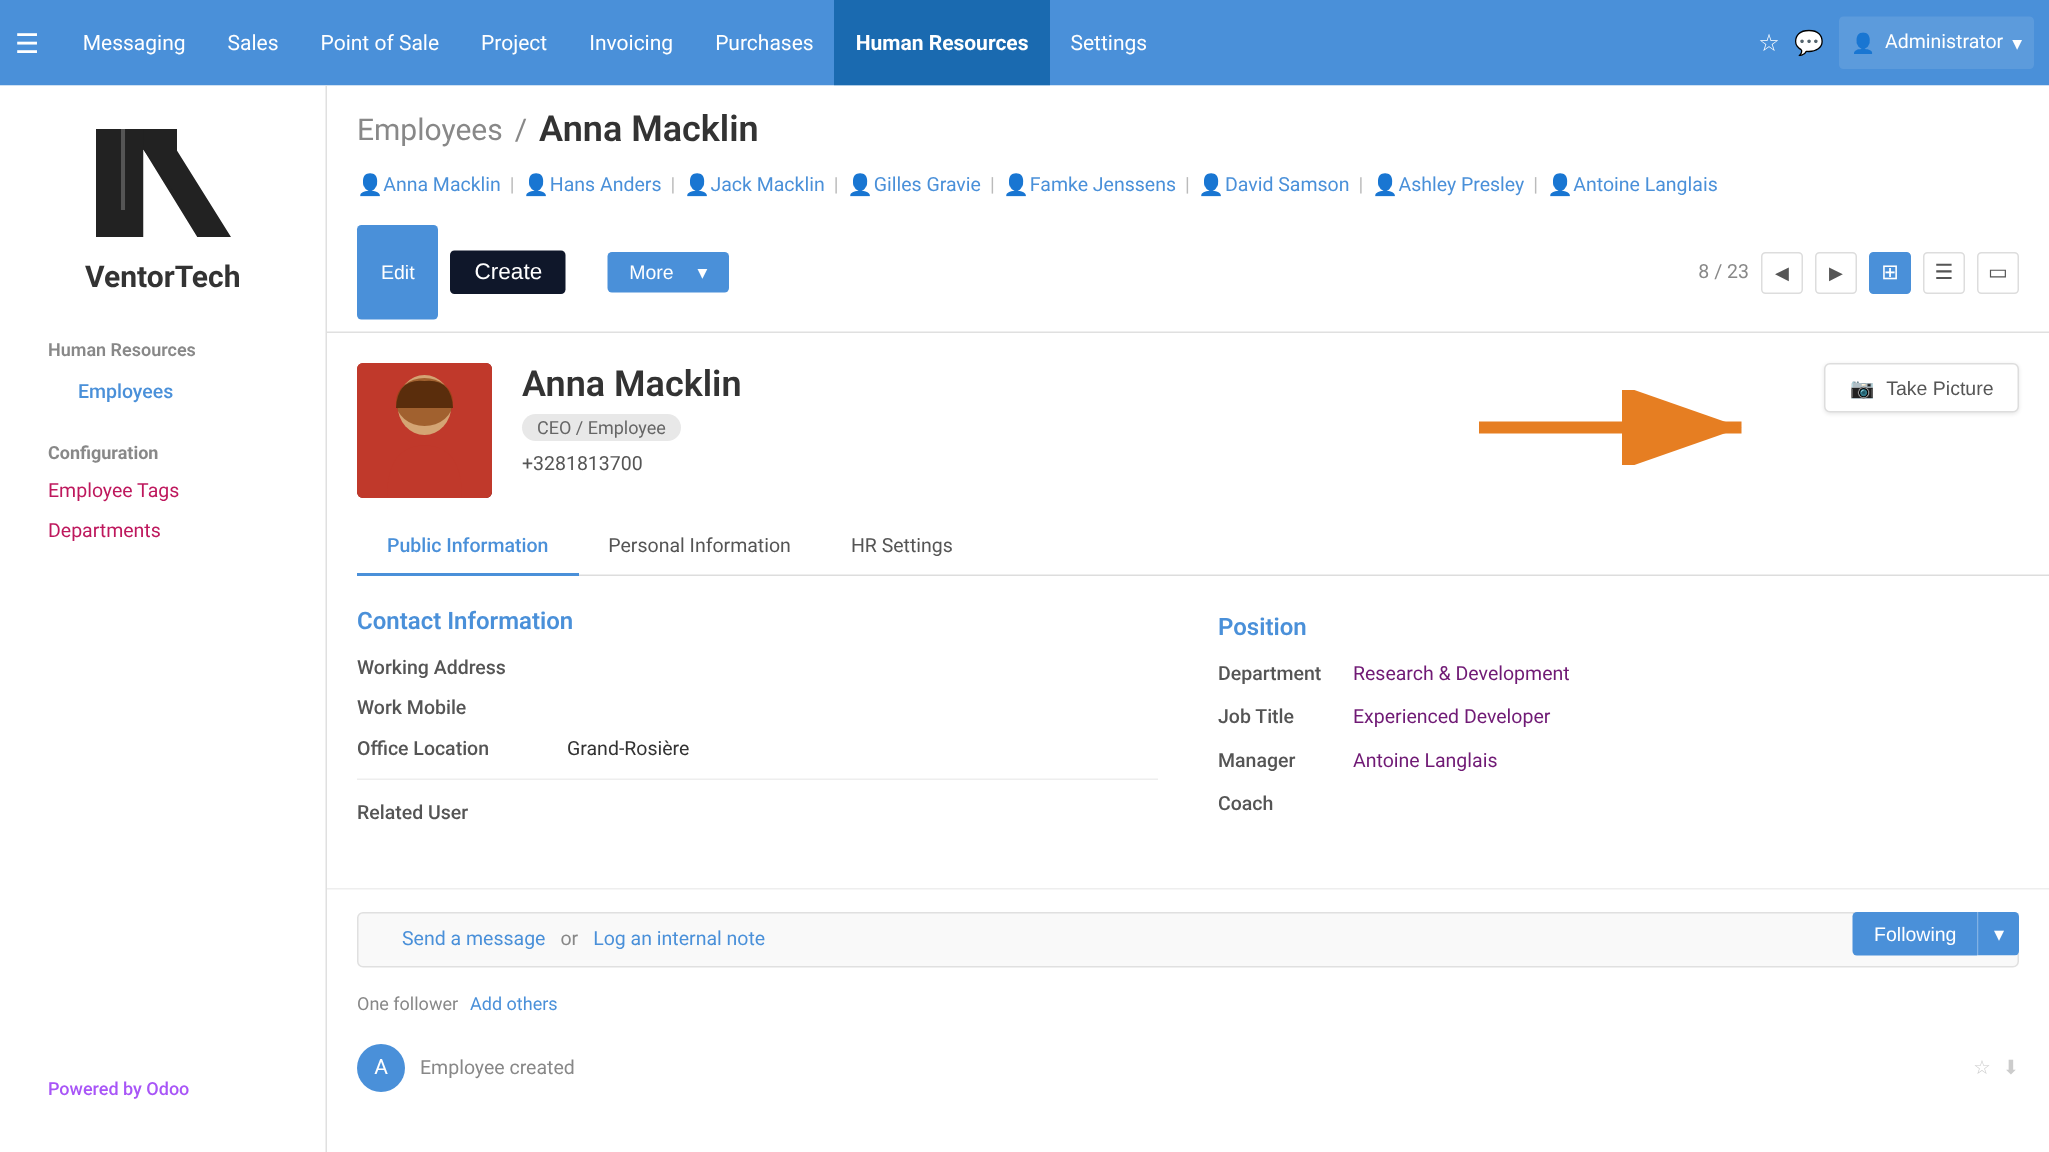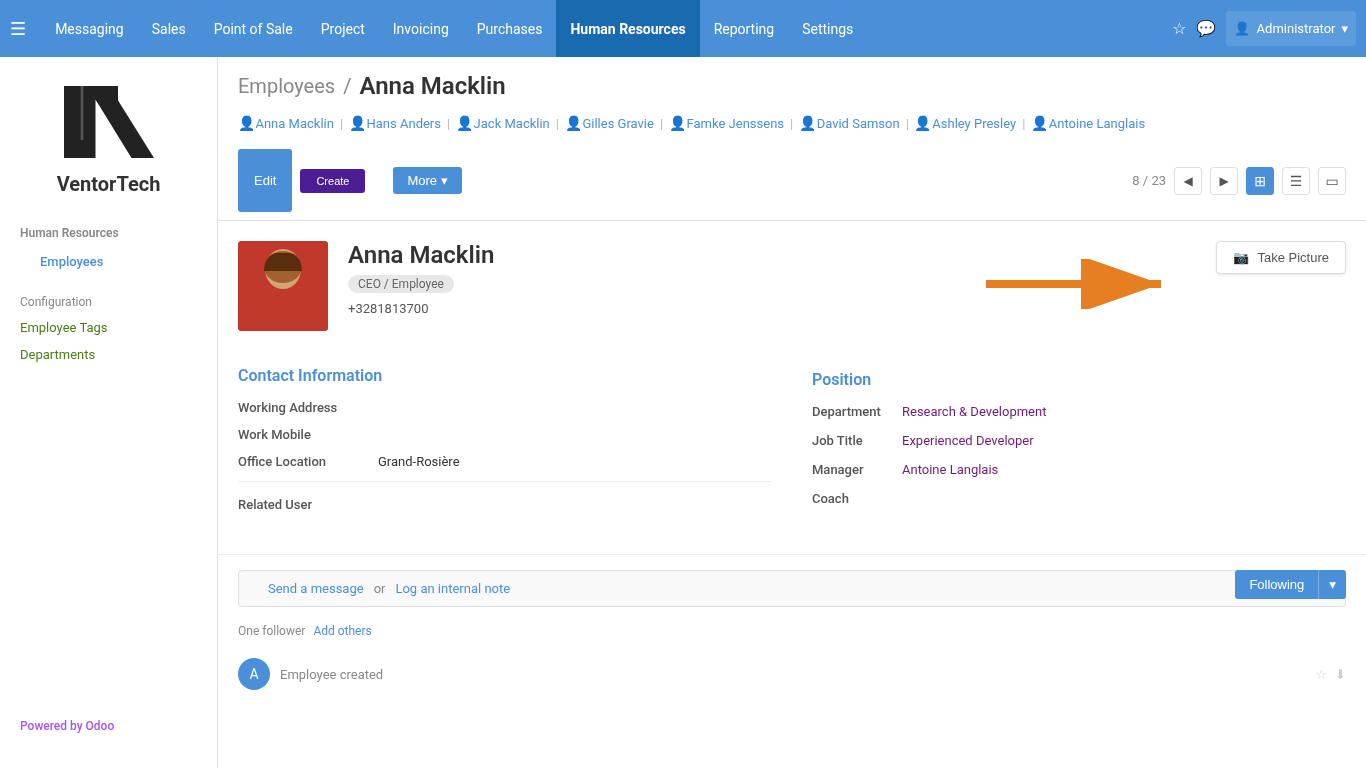--- a/index.html
+++ b/index.html
@@ -36,38 +36,38 @@
     }
 
     
     .main-layout { display: flex; height: calc(768px - 57px); }
 
     
     .sidebar {
       width: 218px;
       background: white;
       border-right: 1px solid #e0e0e0;
-      padding: 20px 0;
+      padding: 20px 12px;
       flex-shrink: 0;
       display: flex;
       flex-direction: column;
     }
     .logo-area { padding: 0 15px 20px; display: flex; flex-direction: column; align-items: center; }
     .logo-svg { width: 120px; height: 90px; }
     .company-name { font-size: 20px; font-weight: bold; color: #333; margin-top: 5px; }
     .sidebar-section { padding: 10px 20px 5px; }
     .sidebar-section-title { font-size: 12px; color: #888; font-weight: 600; margin-bottom: 8px; }
     .sidebar-item {
       padding: 6px 20px;
       cursor: pointer;
-      color: #4d7c0f;
+      color: #be185d;
       font-size: 13px;
     }
     .sidebar-item.active { color: #4a90d9; font-weight: 500; }
-    .sidebar-config-title { padding: 15px 20px 5px; font-size: 12px; color: #888; font-weight: 400; }
+    .sidebar-config-title { padding: 15px 20px 5px; font-size: 12px; color: #888; font-weight: 700; }
     .powered-by {
       margin-top: auto;
       padding: 15px 20px;
       font-size: 12px;
       color: #888;
     }
     .powered-by span { color: #a855f7; font-weight: 500; }
 
     
     .content-area {
@@ -115,37 +115,37 @@
     .btn-edit {
       background: #4a90d9;
       color: white;
       border: none;
       padding: 24px 16px;
       border-radius: 3px;
       cursor: pointer;
       font-size: 13px;
     }
     .btn-create {
-      background: #4c1d95;
+      background: #0f172a;
       color: white;
       border: none;
       padding: 6px 16px;
       border-radius: 3px;
       cursor: pointer;
-      font-size: 11px;
+      font-size: 15px;
     }
     .btn-more {
       background: #4a90d9;
       color: white;
       border: none;
       padding: 6px 14px;
       border-radius: 3px;
       cursor: pointer;
       font-size: 13px;
-      display: flex; align-items: center; gap: 4px;
+      display: flex; align-items: center; gap: 16px;
       margin-left: 20px;
       text-align: right;
     }
     .action-bar-right { margin-left: auto; display: flex; align-items: center; gap: 8px; }
     .page-counter { color: #888; font-size: 13px; }
     .nav-arrow {
       background: white;
       border: 1px solid #ddd;
       width: 28px; height: 28px;
       border-radius: 3px;
@@ -326,21 +326,20 @@
 <nav class="top-nav">
   <span class="hamburger">☰</span>
   <div class="nav-items">
     <div class="nav-item">Messaging</div>
     <div class="nav-item">Sales</div>
     <div class="nav-item">Point of Sale</div>
     <div class="nav-item">Project</div>
     <div class="nav-item">Invoicing</div>
     <div class="nav-item">Purchases</div>
     <div class="nav-item active">Human Resources</div>
-    <div class="nav-item">Reporting</div>
     <div class="nav-item">Settings</div>
   </div>
   <div class="nav-right">
     <span class="icon-btn">☆</span>
     <span class="icon-btn">💬</span>
     <div class="admin-btn">
       <span>👤</span>
       <span>Administrator</span>
       <span>▾</span>
     </div>
@@ -455,20 +454,25 @@
           <line x1="0" y1="25" x2="175" y2="25" stroke="#e67e22" stroke-width="8" marker-end="url(#arrowhead)"></line>
         </svg>
       </div>
 
       <button class="take-picture-btn">
         <span>📷</span>
         <span>Take Picture</span>
       </button>
     </div>
 
+    <div class="tab-bar">
+      <div class="tab-item active">Public Information</div>
+      <div class="tab-item">Personal Information</div>
+      <div class="tab-item">HR Settings</div>
+    </div>
 
     <div class="tab-content">
 
       <div class="content-section">
         <div class="section-title">Contact Information</div>
         <div class="field-row">
           <div class="field-label">Working Address</div>
           <div class="field-value"></div>
         </div>
         <div class="field-row">

